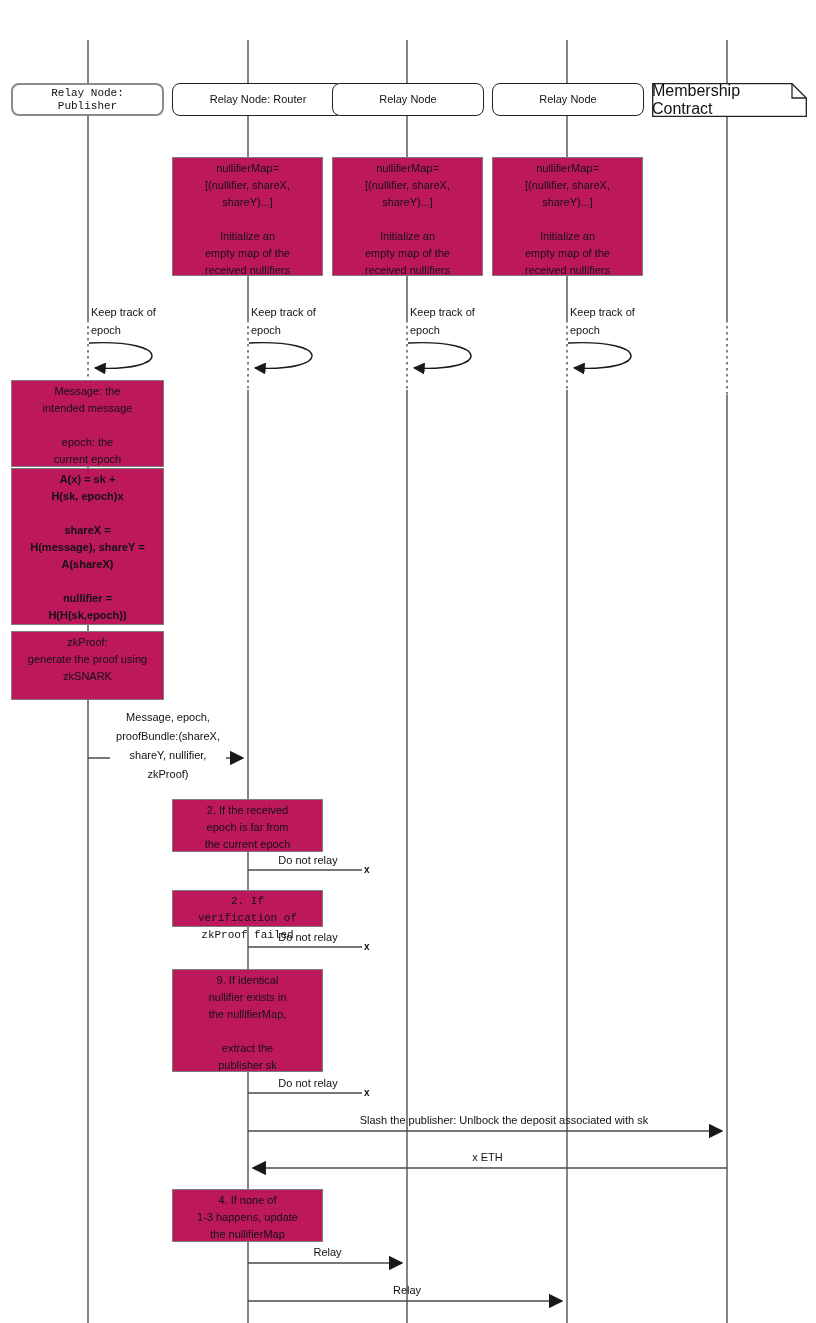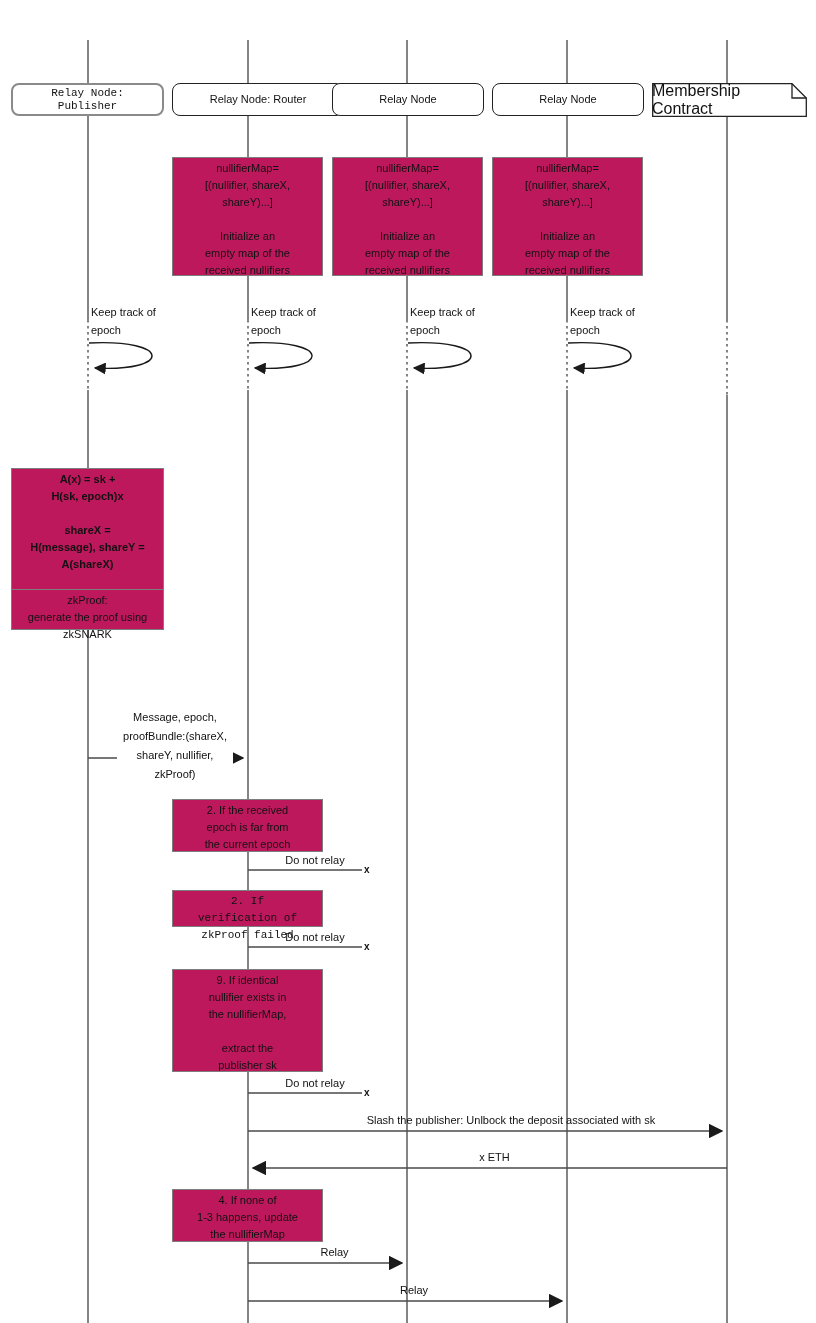--- a/index.html
+++ b/index.html
@@ -32,21 +32,21 @@
     text-align:center;
     font-size:11px; line-height:17px;
     white-space:pre-line;
     padding-top:2px;
   }
   .lbl {                        
     position:absolute;
     font-size:11px;
     white-space:pre-line;
   }
-  .lbl.center { text-align:center;margin-left:7px; }
+  .lbl.center { text-align:center; }
   .lbl.bg { background:#fff; }
   .lost {                       
     position:absolute;
     font-size:10px; font-weight:700; color:#111;
     line-height:10px;
   }
   .mc-wrap { position:absolute; left:652px; top:83px; width:155px; height:34px; }
   .mc-wrap svg { position:absolute; left:0; top:0; }
   .mc-text {
     position:absolute; left:0; top:0; width:149px; height:33px;
@@ -145,30 +145,35 @@
 
   <div class="lbl" style="left:91px;top:303px;width:110px;line-height:18px;">Keep track of
 epoch</div>
   <div class="lbl" style="left:251px;top:303px;width:110px;line-height:18px;">Keep track of
 epoch</div>
   <div class="lbl" style="left:410px;top:303px;width:110px;line-height:18px;">Keep track of
 epoch</div>
   <div class="lbl" style="left:570px;top:303px;width:110px;line-height:18px;">Keep track of
 epoch</div>
 
+  <div class="note" style="left:11px;top:380px;width:153px;height:87px;">Message: the
+intended message
+
+epoch: the
+current epoch</div>
   <div class="note" style="left:11px;top:468px;width:153px;height:157px;font-weight:bold;">A(x) = sk +
 H(sk, epoch)x
 
 shareX =
 H(message), shareY =
 A(shareX)
 
 nullifier =
 H(H(sk,epoch))</div>
-  <div class="note" style="left:11px;top:589px;width:153px;height:41px;">zkProof:
+  <div class="note" style="left:11px;top:631px;width:153px;height:69px;">zkProof:
 generate the proof using
 zkSNARK</div>
 
   <div class="lbl center bg" style="left:110px;top:708px;width:116px;line-height:19px;">Message, epoch,
 proofBundle:(shareX,
 shareY, nullifier,
 zkProof)</div>
 
   <div class="note" style="left:172px;top:799px;width:151px;height:53px;">2. If the received
 epoch is far from

